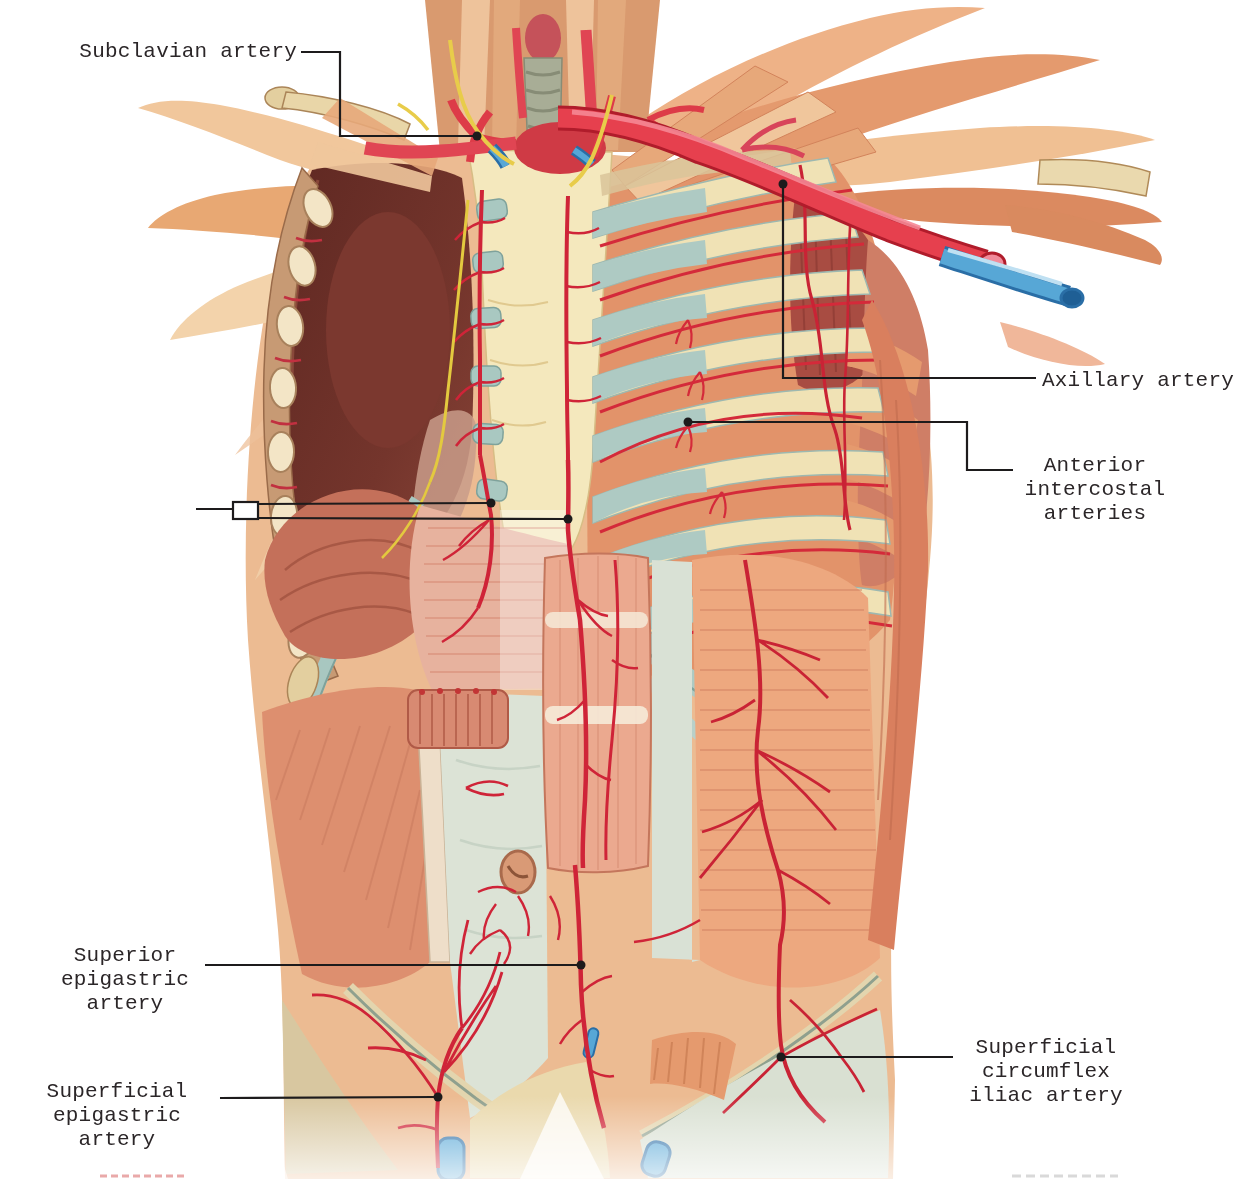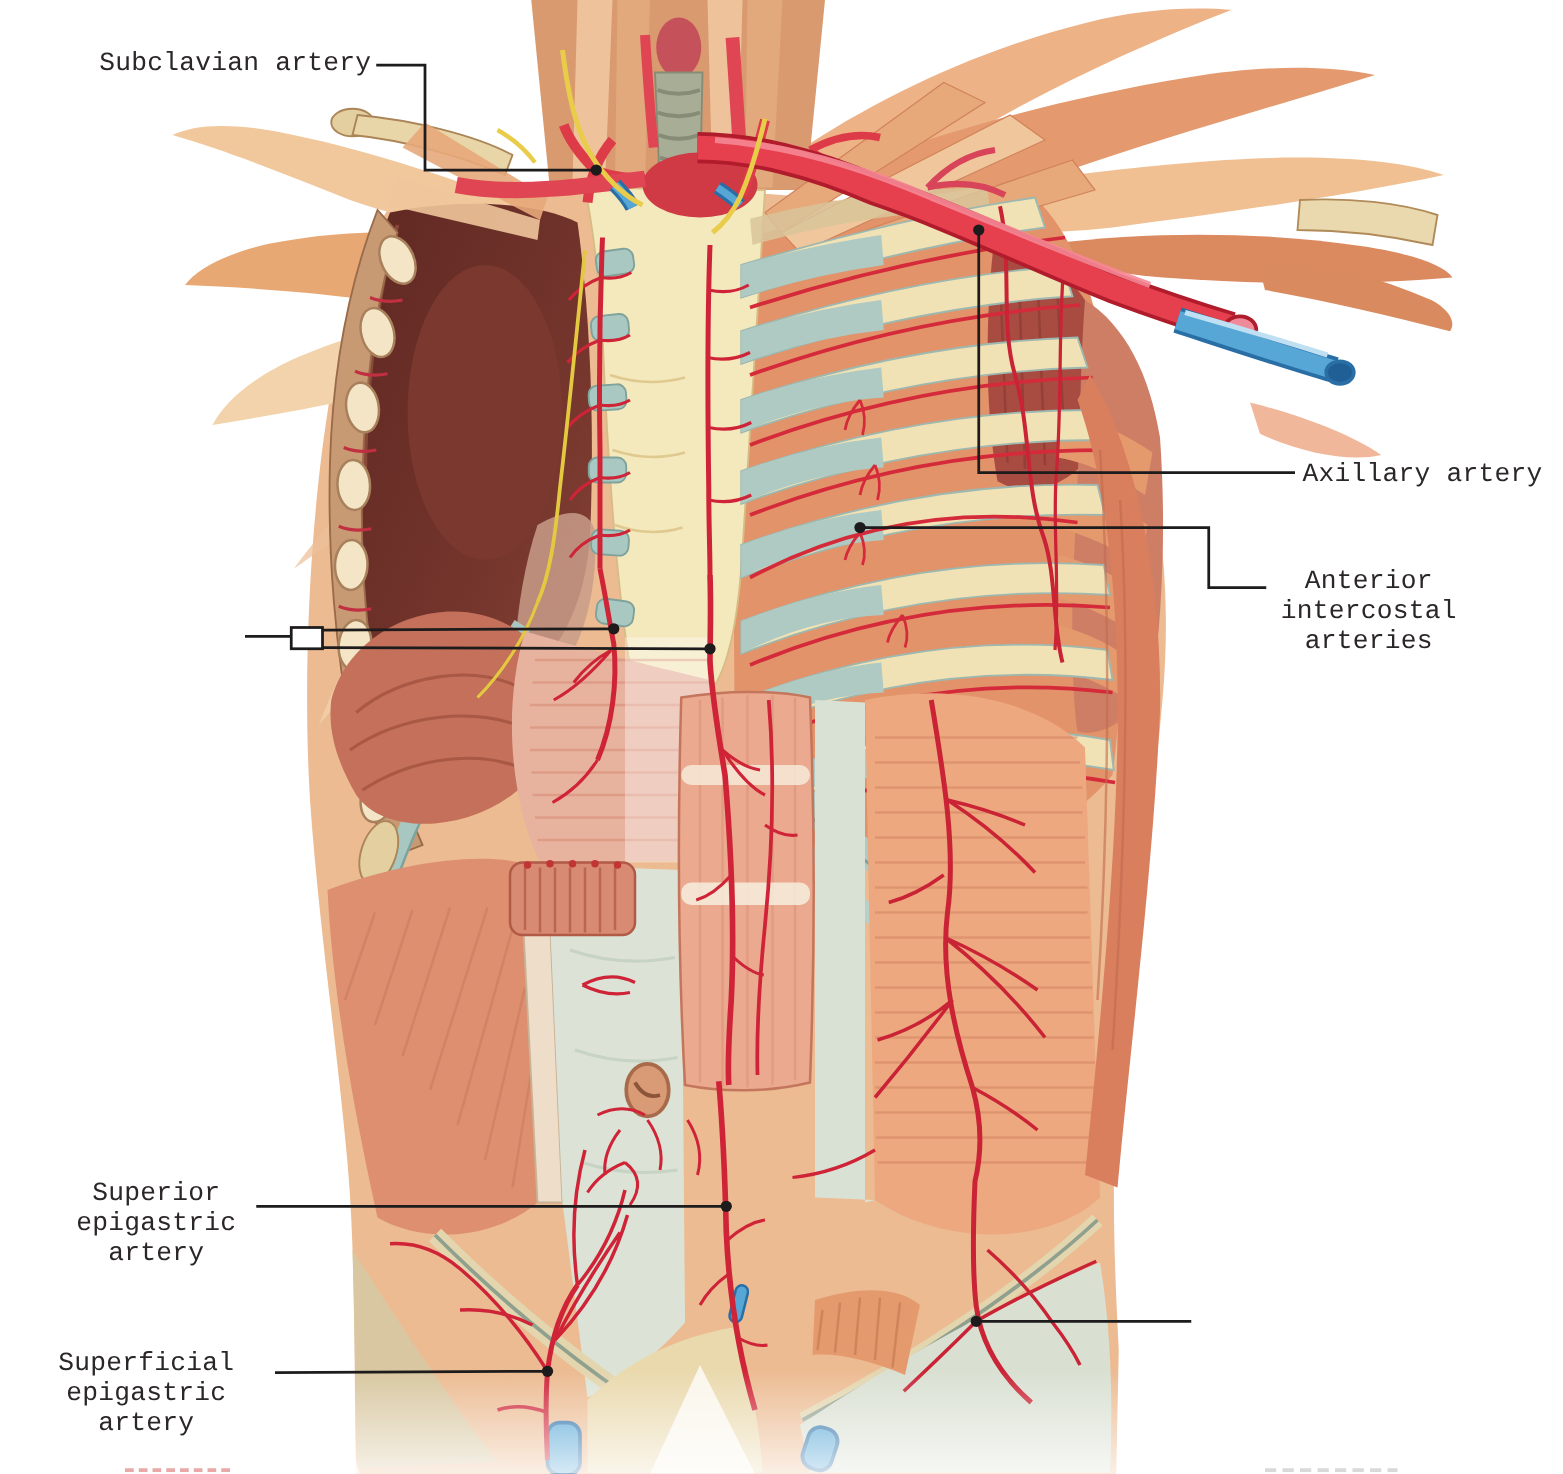--- a/index.html
+++ b/index.html
@@ -447,14 +447,18 @@
 <div class="label center" style="left:25px;top:944px;width:200px;">
   <span class="ln">Superior epigastric</span>
   <span class="ln">artery</span>
 </div>
 
 <div class="label center" style="left:12px;top:1080px;width:210px;">
   <span class="ln">Superficial epigastric</span>
   <span class="ln">artery</span>
 </div>
 
+<div class="label center" style="left:946px;top:1036px;width:200px;">
+  <span class="ln">Superficial circumflex</span>
+  <span class="ln">iliac artery</span>
+</div>
 
 </div>
 
 </body></html>

